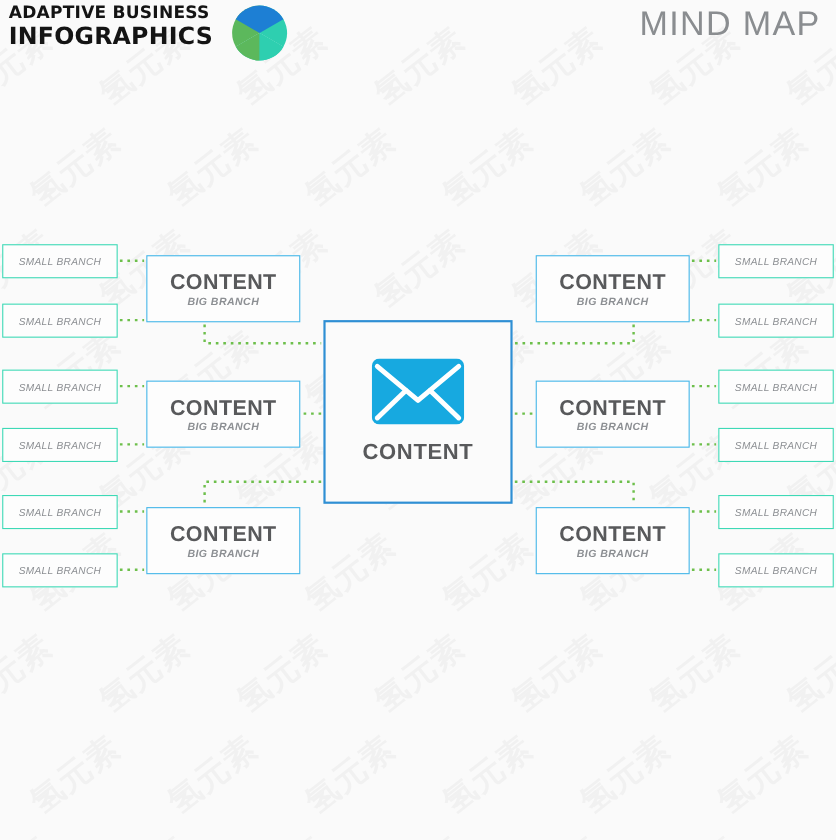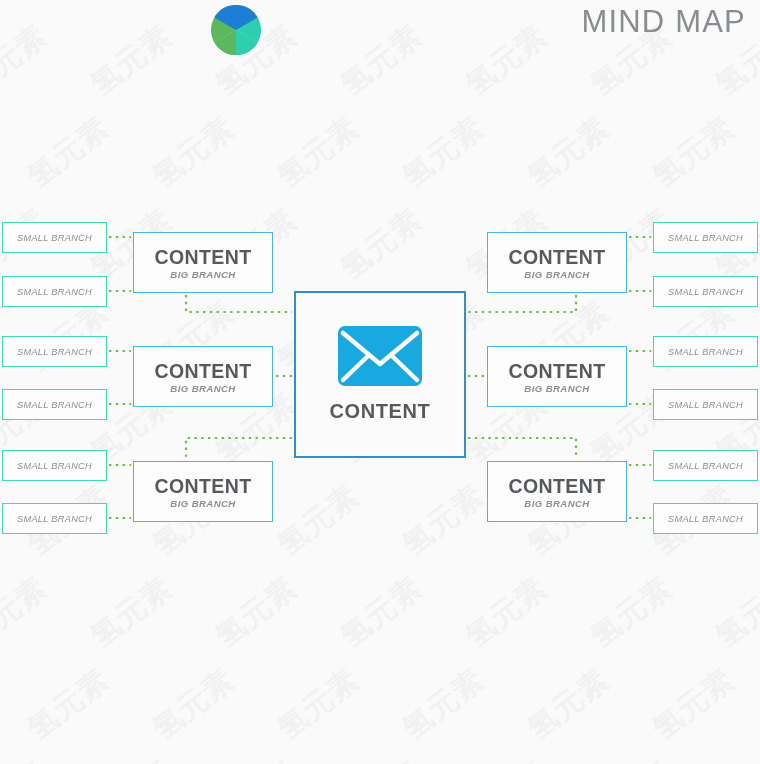--- a/index.html
+++ b/index.html
@@ -265,20 +265,24 @@
     <div class="wm" style="left: 210px; top: 776px;">氢元素</div>
     <div class="wm" style="left: 335px; top: 776px;">氢元素</div>
     <div class="wm" style="left: 460px; top: 776px;">氢元素</div>
     <div class="wm" style="left: 585px; top: 776px;">氢元素</div>
     <div class="wm" style="left: 710px; top: 776px;">氢元素</div>
   </div>
 
 <div id="header">
 
   <div id="brand">
+    <div id="brand-text">
+      <span id="brand-line1">ADAPTIVE BUSINESS</span>
+      <span id="brand-line2">INFOGRAPHICS</span>
+    </div>
     <svg id="brand-logo" viewBox="0 0 52 52">
       <circle cx="26" cy="26" r="25" fill="#ffffff"></circle>
       <path d="M26 26 L26 1 A25 25 0 0 1 47.65 38.5 Z" fill="#2ecfb0"></path>
       <path d="M26 26 L47.65 38.5 A25 25 0 0 1 4.35 38.5 Z" fill="#2ecfb0"></path>
       <path d="M26 26 L4.35 38.5 A25 25 0 0 1 26 1 Z" fill="#5cb85c"></path>
       <path d="M26 26 L4.35 13.5 A25 25 0 0 1 47.65 13.5 Z" fill="#1d7fd4"></path>
       <path d="M26 26 L26 51 A25 25 0 0 1 4.35 38.5 Z" fill="#5cb85c"></path>
       <path d="M26 26 L47.65 38.5 A25 25 0 0 1 26 51 Z" fill="#2ecfb0"></path>
     </svg>
   </div>

